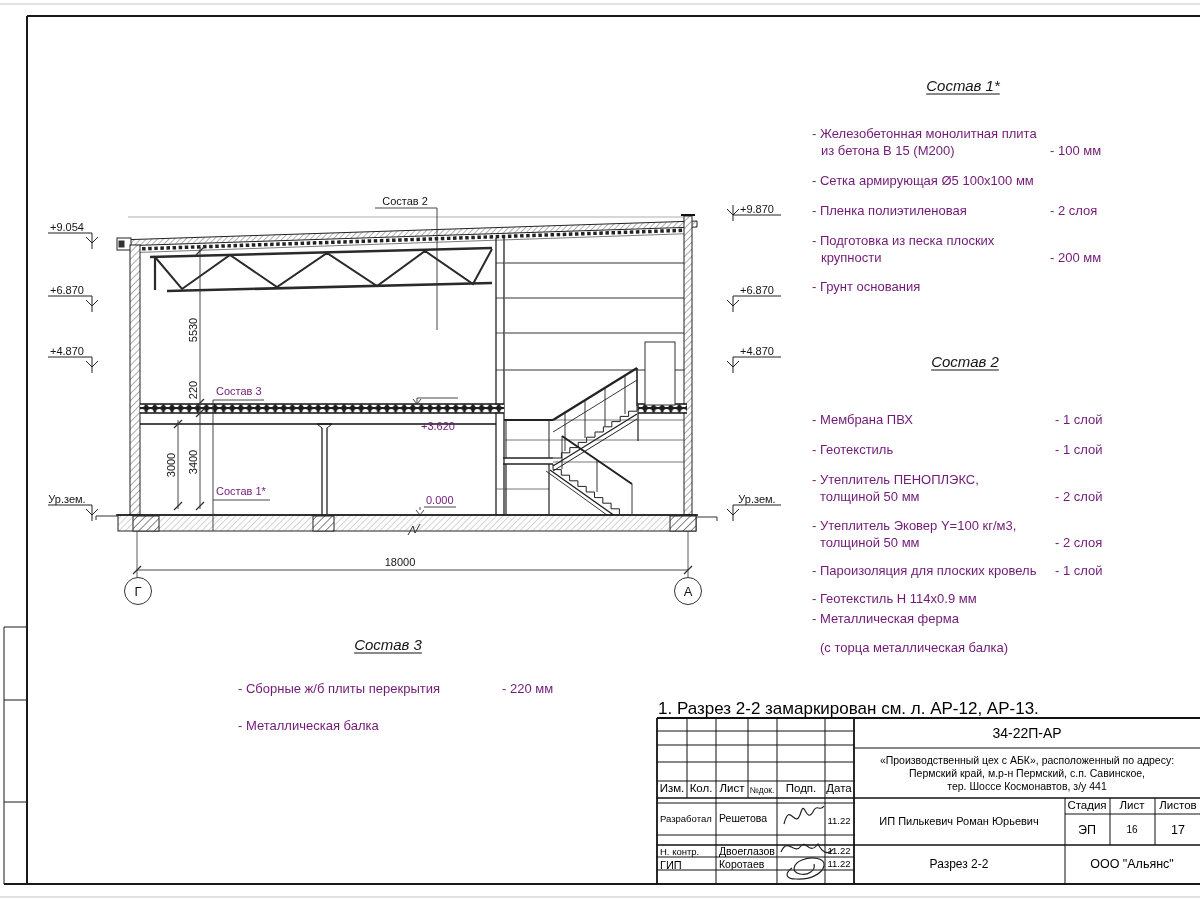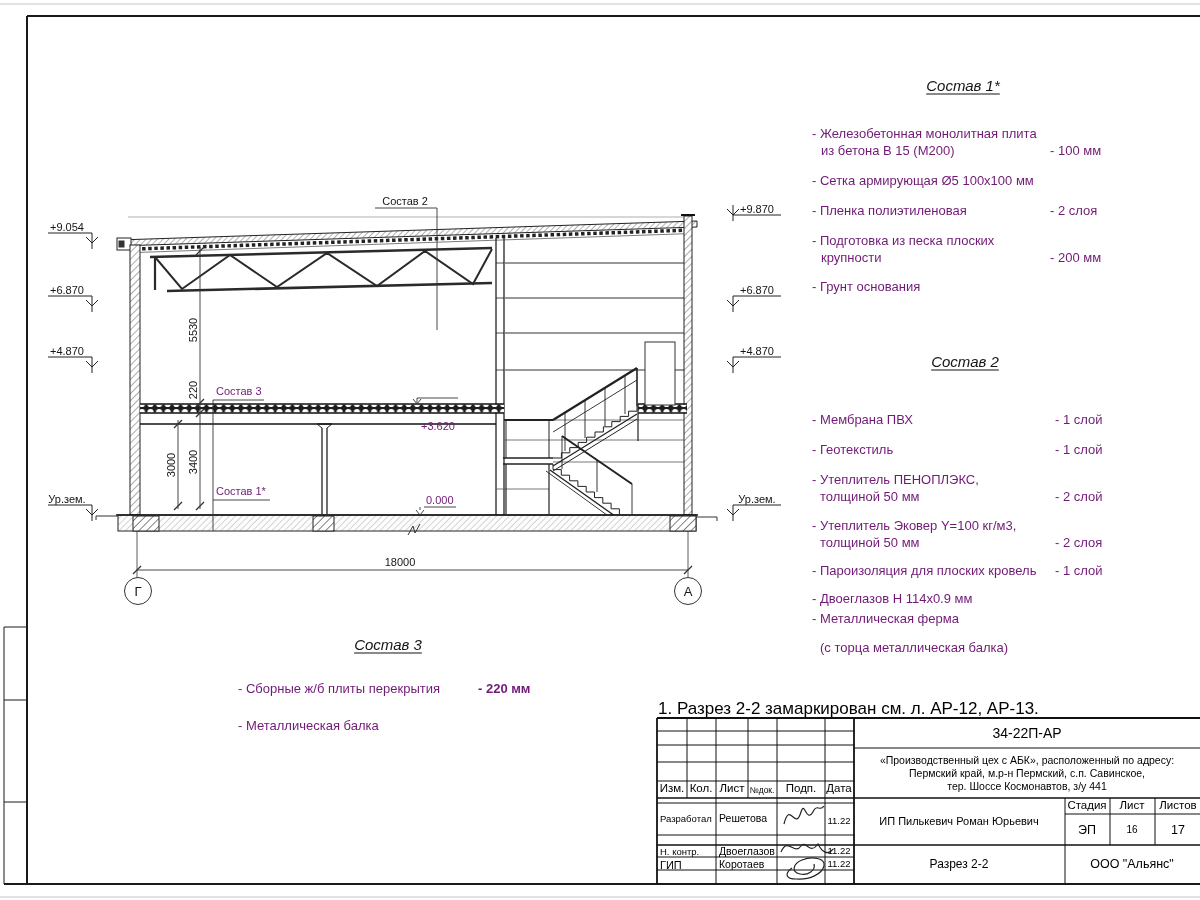--- a/index.html
+++ b/index.html
@@ -308,27 +308,27 @@
 <div class="t li" style="left:812px;top:443px;">- Геотекстиль</div>
 <div class="t li" style="left:1055px;top:443px;">- 1 слой</div>
 <div class="t li" style="left:812px;top:473px;">- Утеплитель ПЕНОПЛЭКС,</div>
 <div class="t li" style="left:820px;top:490px;">толщиной 50 мм</div>
 <div class="t li" style="left:1055px;top:490px;">- 2 слой</div>
 <div class="t li" style="left:812px;top:519px;">- Утеплитель Эковер Y=100 кг/м3,</div>
 <div class="t li" style="left:820px;top:536px;">толщиной 50 мм</div>
 <div class="t li" style="left:1055px;top:536px;">- 2 слоя</div>
 <div class="t li" style="left:812px;top:564px;">- Пароизоляция для плоских кровель</div>
 <div class="t li" style="left:1055px;top:564px;">- 1 слой</div>
-<div class="t li" style="left:812px;top:592px;">- Двоеглазов Н 114х0.9 мм</div>
+<div class="t li" style="left:812px;top:592px;">- Геотекстиль Н 114х0.9 мм</div>
 <div class="t li" style="left:812px;top:612px;">- Металлическая ферма</div>
 <div class="t li" style="left:820px;top:641px;">(с торца металлическая балка)</div>
 
 <div class="c comp-title" style="left:388px;top:644px;">Состав 3</div>
 <div class="t li" style="left:238px;top:682px;text-align:right;">- Сборные ж/б  плиты перекрытия</div>
-<div class="t li" style="left:478px;top:682px;font-weight:bold;">- 220 мм</div>
+<div class="t li" style="left:502px;top:682px;">- 220 мм</div>
 <div class="t li" style="left:238px;top:719px;">- Металлическая балка</div>
 
 <div class="t tb" style="left:658px;top:700px;font-size:17px;">1. Разрез 2-2 замаркирован см. л. АР-12, АР-13.</div>
 
 <div class="c tb" style="left:672px;top:789px;font-size:11.5px;">Изм.</div>
 <div class="c tb" style="left:701px;top:789px;font-size:11.5px;">Кол.</div>
 <div class="c tb" style="left:732px;top:789px;font-size:11.5px;">Лист</div>
 <div class="c tb" style="left:762px;top:790px;font-size:8.5px;">№док.</div>
 <div class="c tb" style="left:801px;top:789px;font-size:11.5px;">Подп.</div>
 <div class="c tb" style="left:839px;top:789px;font-size:11.5px;">Дата</div>

